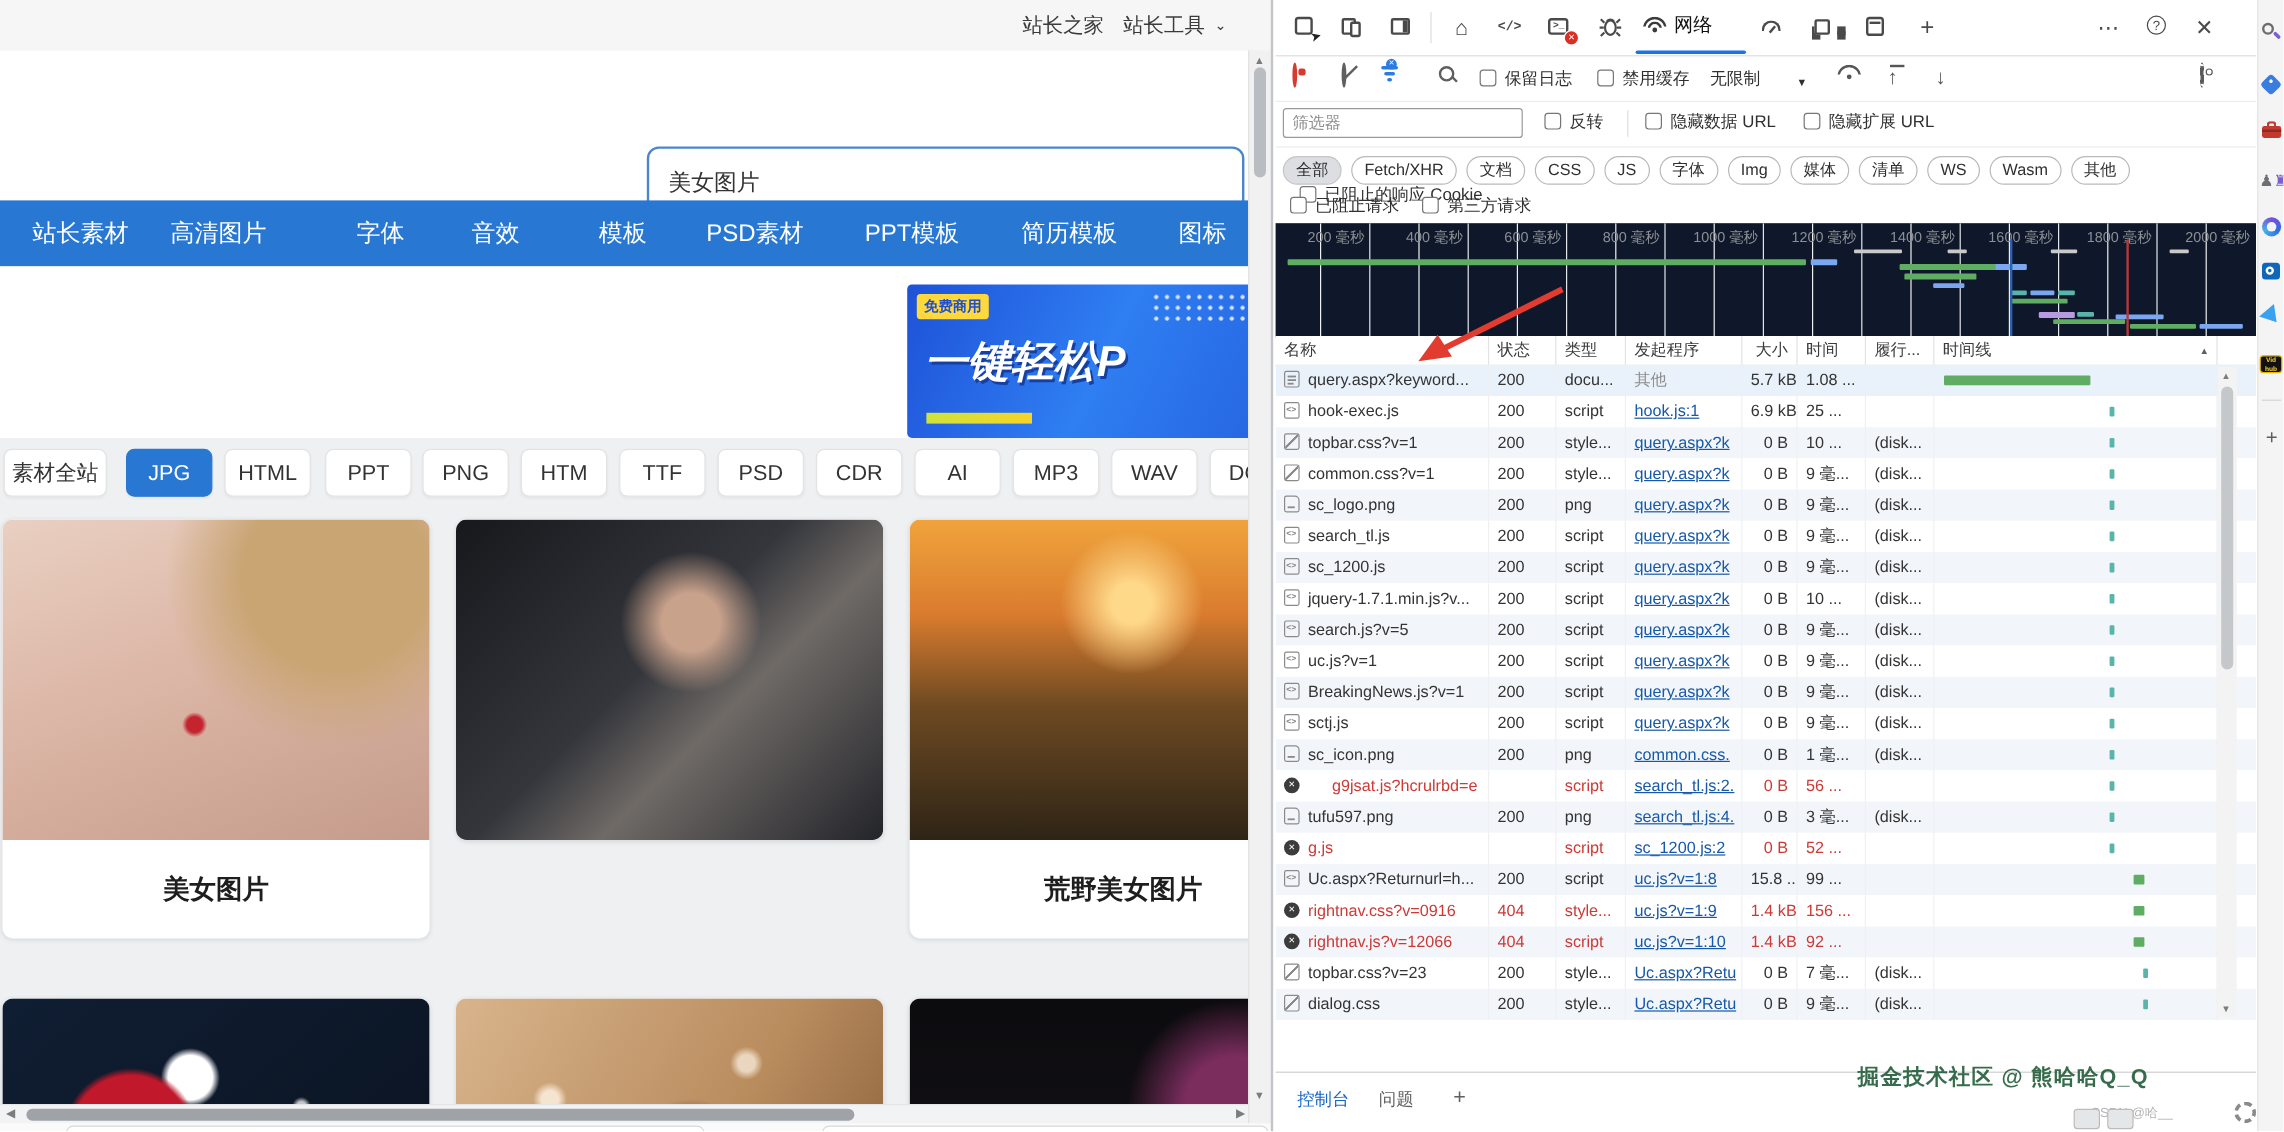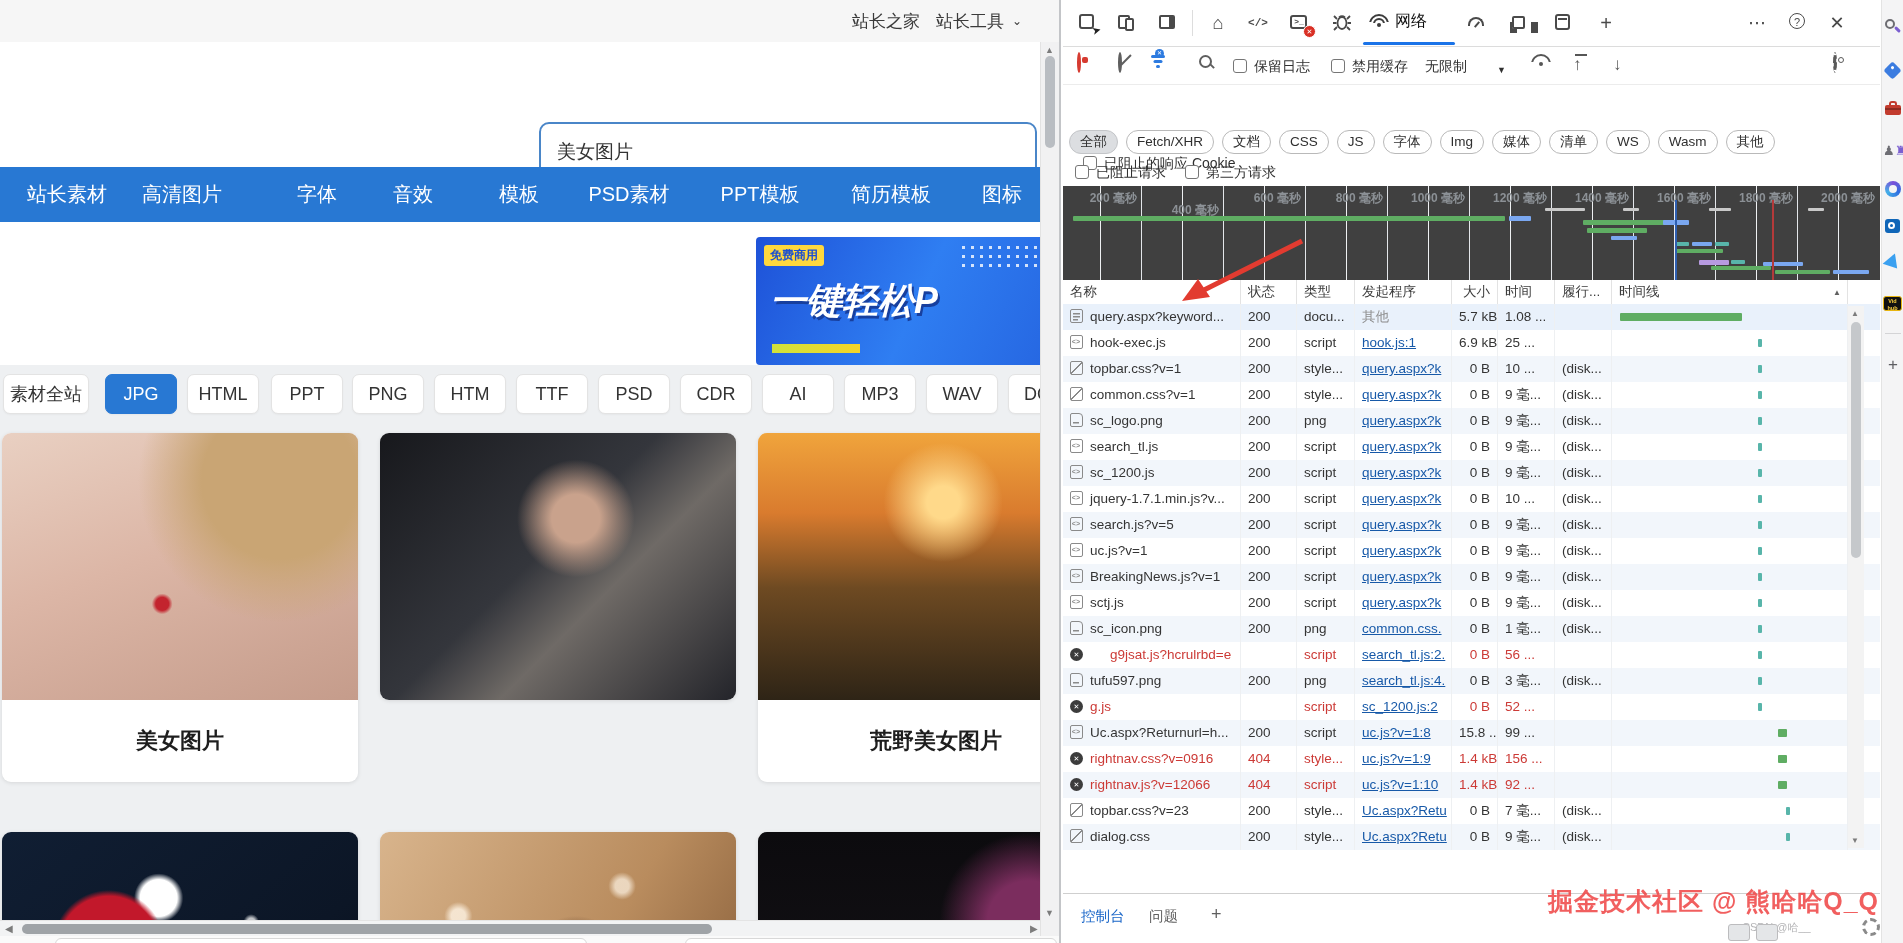--- a/index.html
+++ b/index.html
@@ -97,21 +97,21 @@
   .gear{width:15px;height:15px;border:2.6px dashed #5a5a5a;border-radius:50%;box-sizing:border-box;position:relative;}
   .gear::after{content:"";position:absolute;left:3px;top:3px;width:4px;height:4px;border:1.6px solid #5a5a5a;border-radius:50%;}
   #dt-filterrow{top:84px;height:38px;border-bottom:1px solid #ececec;}
   #filter-input{position:absolute;left:6px;top:6px;width:200px;height:25px;border:1px solid #9a9a9a;border-radius:3px;font-size:13.5px;padding:0 7px;box-sizing:border-box;color:#333;outline:none;font-family:inherit;}
   #filter-input::placeholder{color:#8d8d8d;}
   .frsep{position:absolute;top:8px;width:1px;height:22px;background:#ddd;}
   #dt-chipsrow{top:122px;height:38px;}
   .dtchip{display:inline-block;height:22px;line-height:22px;padding:0 10px;border:1px solid #b9b9b9;border-radius:12px;font-size:13.5px;color:#2f2f2f;margin-right:8px;background:#fff;}
   .dtchip.active{background:#dcdee1;border-color:#c3c5c8;}
   #dt-blockedrow{top:160px;height:26px;border-bottom:1px solid #e3e3e3;}
-  #dt-overview{top:186px;height:94px;border-bottom:1px solid #d8d8d8;background:#404040;overflow:hidden;font-weight:bold;}
+  #dt-overview{top:186px;height:94px;border-bottom:1px solid #d8d8d8;background:#0f172a;overflow:hidden;}
   .ovlabel{position:absolute;top:4px;font-size:12px;color:#8b9095;white-space:nowrap;}
   .ovline{position:absolute;top:0;width:1px;height:94px;background:#eef0f2;}
   .ovline.major{background:#e3e6ea;}
   .ovbar{position:absolute;border-radius:1px;}
   .ovvline{position:absolute;top:14px;width:2px;height:80px;}
   
   #dt-table-header{top:280px;height:24px;border-bottom:1px solid #cfcfcf;background:#fff;}
   .hcell{position:absolute;top:0;height:24px;line-height:24px;font-size:13.5px;color:#3c3c3c;padding:0 7px;box-sizing:border-box;border-right:1px solid #e3e3e3;white-space:nowrap;overflow:hidden;}
   #sortarrow{position:absolute;top:8px;font-size:8px;color:#606060;}
   #dt-rows{top:304px;height:546px;overflow:hidden;}
@@ -155,21 +155,21 @@
   .sb-chess b{color:#7b5fd0;font-weight:normal;}
   .sb-m365{width:16px;height:16px;border-radius:50%;background:conic-gradient(#7b4fd8,#2f6fe0,#45b0e8,#7b4fd8);margin:2px;position:relative;}
   .sb-m365::after{content:"";position:absolute;left:4px;top:4px;width:8px;height:8px;border-radius:50%;background:#f4f4f5;}
   .sb-outlook{width:15px;height:14px;background:#1066b8;border-radius:3px;margin:3px 2px;position:relative;}
   .sb-outlook::after{content:"";position:absolute;left:3px;top:3px;width:7px;height:7px;border:2px solid #fff;border-radius:50%;box-sizing:border-box;}
   .sb-plane{width:0;height:0;border-left:8px solid transparent;border-right:8px solid transparent;border-top:13px solid #3aa0f0;transform:rotate(-40deg);margin:3px 2px;}
   .sb-vidhub{width:19px;height:15px;background:#111;border:1px solid #e8b50e;border-radius:3px;margin-top:2px;color:#ffd23d;font-size:5.5px;font-weight:bold;text-align:center;line-height:7px;box-sizing:border-box;padding-top:1px;}
   .sb-divider{position:absolute;left:3px;width:16px;height:1px;background:#d4d4d6;}
   .sb-plus{font-size:17px;color:#5e5e62;text-align:center;line-height:20px;}
   
-  #wm-big{left:1548px;top:885px;width:352px;font-size:25px;font-weight:bold;color:#ef4444;opacity:.85;letter-spacing:1px;white-space:nowrap;z-index:60;}
+  #wm-big{left:1548px;top:885px;width:352px;font-size:18px;font-weight:bold;color:#14532d;opacity:.85;letter-spacing:1px;white-space:nowrap;z-index:60;}
   #wm-small{left:1742px;top:920px;font-size:11px;color:#b4b4b6;z-index:60;}
   .miscbox{position:absolute;top:924px;width:20px;height:15px;background:#e4e6e8;border:1px solid #bcbcbe;border-radius:3px;z-index:60;}
   #misc-gear{left:1862px;top:918px;width:18px;height:18px;z-index:60;border:3px dashed #8a8a8a;border-radius:50%;box-sizing:border-box;}
   #arrow-svg{left:0;top:0;z-index:70;pointer-events:none;}
 </style>
 </head>
 <body>
 
 <div id="stage">
 
@@ -319,20 +319,27 @@
       <span class="tool" style="left:434px;top:13px"><span class="caret">▼</span></span>
       <span class="tool" style="left:468px">
           <span class="wfa wfa1" style="border-color:#565656"></span>
           <span class="wfdot" style="background:#565656;left:8px;top:8px"></span>
         </span>
       <span class="tool" style="left:510px;top:9px"><span class="impbar"></span><span class="updown">↑</span></span>
       <span class="tool" style="left:550px;top:9px"><span class="updown">↓</span></span>
       <span class="tool" style="left:770px"><span class="gear"></span></span>
     </div>
 
+    <div id="dt-filterrow" class="dt-row">
+      <input id="filter-input" type="text" placeholder="筛选器" style="">
+      <span class="tool" style="left:224px;top:9px"><span class="cb"></span><span class="cblabel">反转</span></span>
+      <span class="frsep" style="left:293px"></span>
+      <span class="tool" style="left:308px;top:9px"><span class="cb"></span><span class="cblabel">隐藏数据 URL</span></span>
+      <span class="tool" style="left:440px;top:9px"><span class="cb"></span><span class="cblabel">隐藏扩展 URL</span></span>
+    </div>
 
     <div id="dt-chipsrow" class="dt-row" style="padding:8px 0 0 6px;box-sizing:border-box;">
       <span id="dtchips"><span class="dtchip active">全部</span><span class="dtchip">Fetch/XHR</span><span class="dtchip">文档</span><span class="dtchip">CSS</span><span class="dtchip">JS</span><span class="dtchip">字体</span><span class="dtchip">Img</span><span class="dtchip">媒体</span><span class="dtchip">清单</span><span class="dtchip">WS</span><span class="dtchip">Wasm</span><span class="dtchip">其他</span></span>
       <span style="margin-left:14px;white-space:nowrap"><span class="cb"></span><span class="cblabel">已阻止的响应 Cookie</span></span>
     </div>
 
     <div id="dt-blockedrow" class="dt-row">
       <span class="tool" style="left:12px;top:3px"><span class="cb"></span><span class="cblabel">已阻止请求</span></span>
       <span class="tool" style="left:122px;top:3px"><span class="cb"></span><span class="cblabel">第三方请求</span></span>
     </div>
@@ -351,21 +358,21 @@
         <div class="ovline" style="left: 447px;"></div>
         <div class="ovline major" style="left: 488px;"></div>
         <div class="ovline" style="left: 529px;"></div>
         <div class="ovline major" style="left: 570px;"></div>
         <div class="ovline" style="left: 611px;"></div>
         <div class="ovline major" style="left: 652px;"></div>
         <div class="ovline" style="left: 693px;"></div>
         <div class="ovline major" style="left: 734px;"></div>
         <div class="ovline" style="left: 775px;"></div>
         <span class="ovlabel" style="left: 16px; width: 58px; text-align: right;">200 毫秒</span>
-        <span class="ovlabel" style="left: 98px; width: 58px; text-align: right; margin-top: 12px;">400 毫秒</span>
+        <span class="ovlabel" style="left: 98px; width: 58px; text-align: right;">400 毫秒</span>
         <span class="ovlabel" style="left: 180px; width: 58px; text-align: right;">600 毫秒</span>
         <span class="ovlabel" style="left: 262px; width: 58px; text-align: right;">800 毫秒</span>
         <span class="ovlabel" style="left: 344px; width: 58px; text-align: right;">1000 毫秒</span>
         <span class="ovlabel" style="left: 426px; width: 58px; text-align: right;">1200 毫秒</span>
         <span class="ovlabel" style="left: 508px; width: 58px; text-align: right;">1400 毫秒</span>
         <span class="ovlabel" style="left: 590px; width: 58px; text-align: right;">1600 毫秒</span>
         <span class="ovlabel" style="left: 672px; width: 58px; text-align: right;">1800 毫秒</span>
         <span class="ovlabel" style="left: 754px; width: 58px; text-align: right;">2000 毫秒</span>
         <div class="ovbar" style="left: 10px; top: 30px; width: 432px; height: 5px; background: rgb(95, 173, 99);"></div>
         <div class="ovbar" style="left: 446px; top: 30px; width: 22px; height: 5px; background: rgb(122, 167, 240);"></div>

